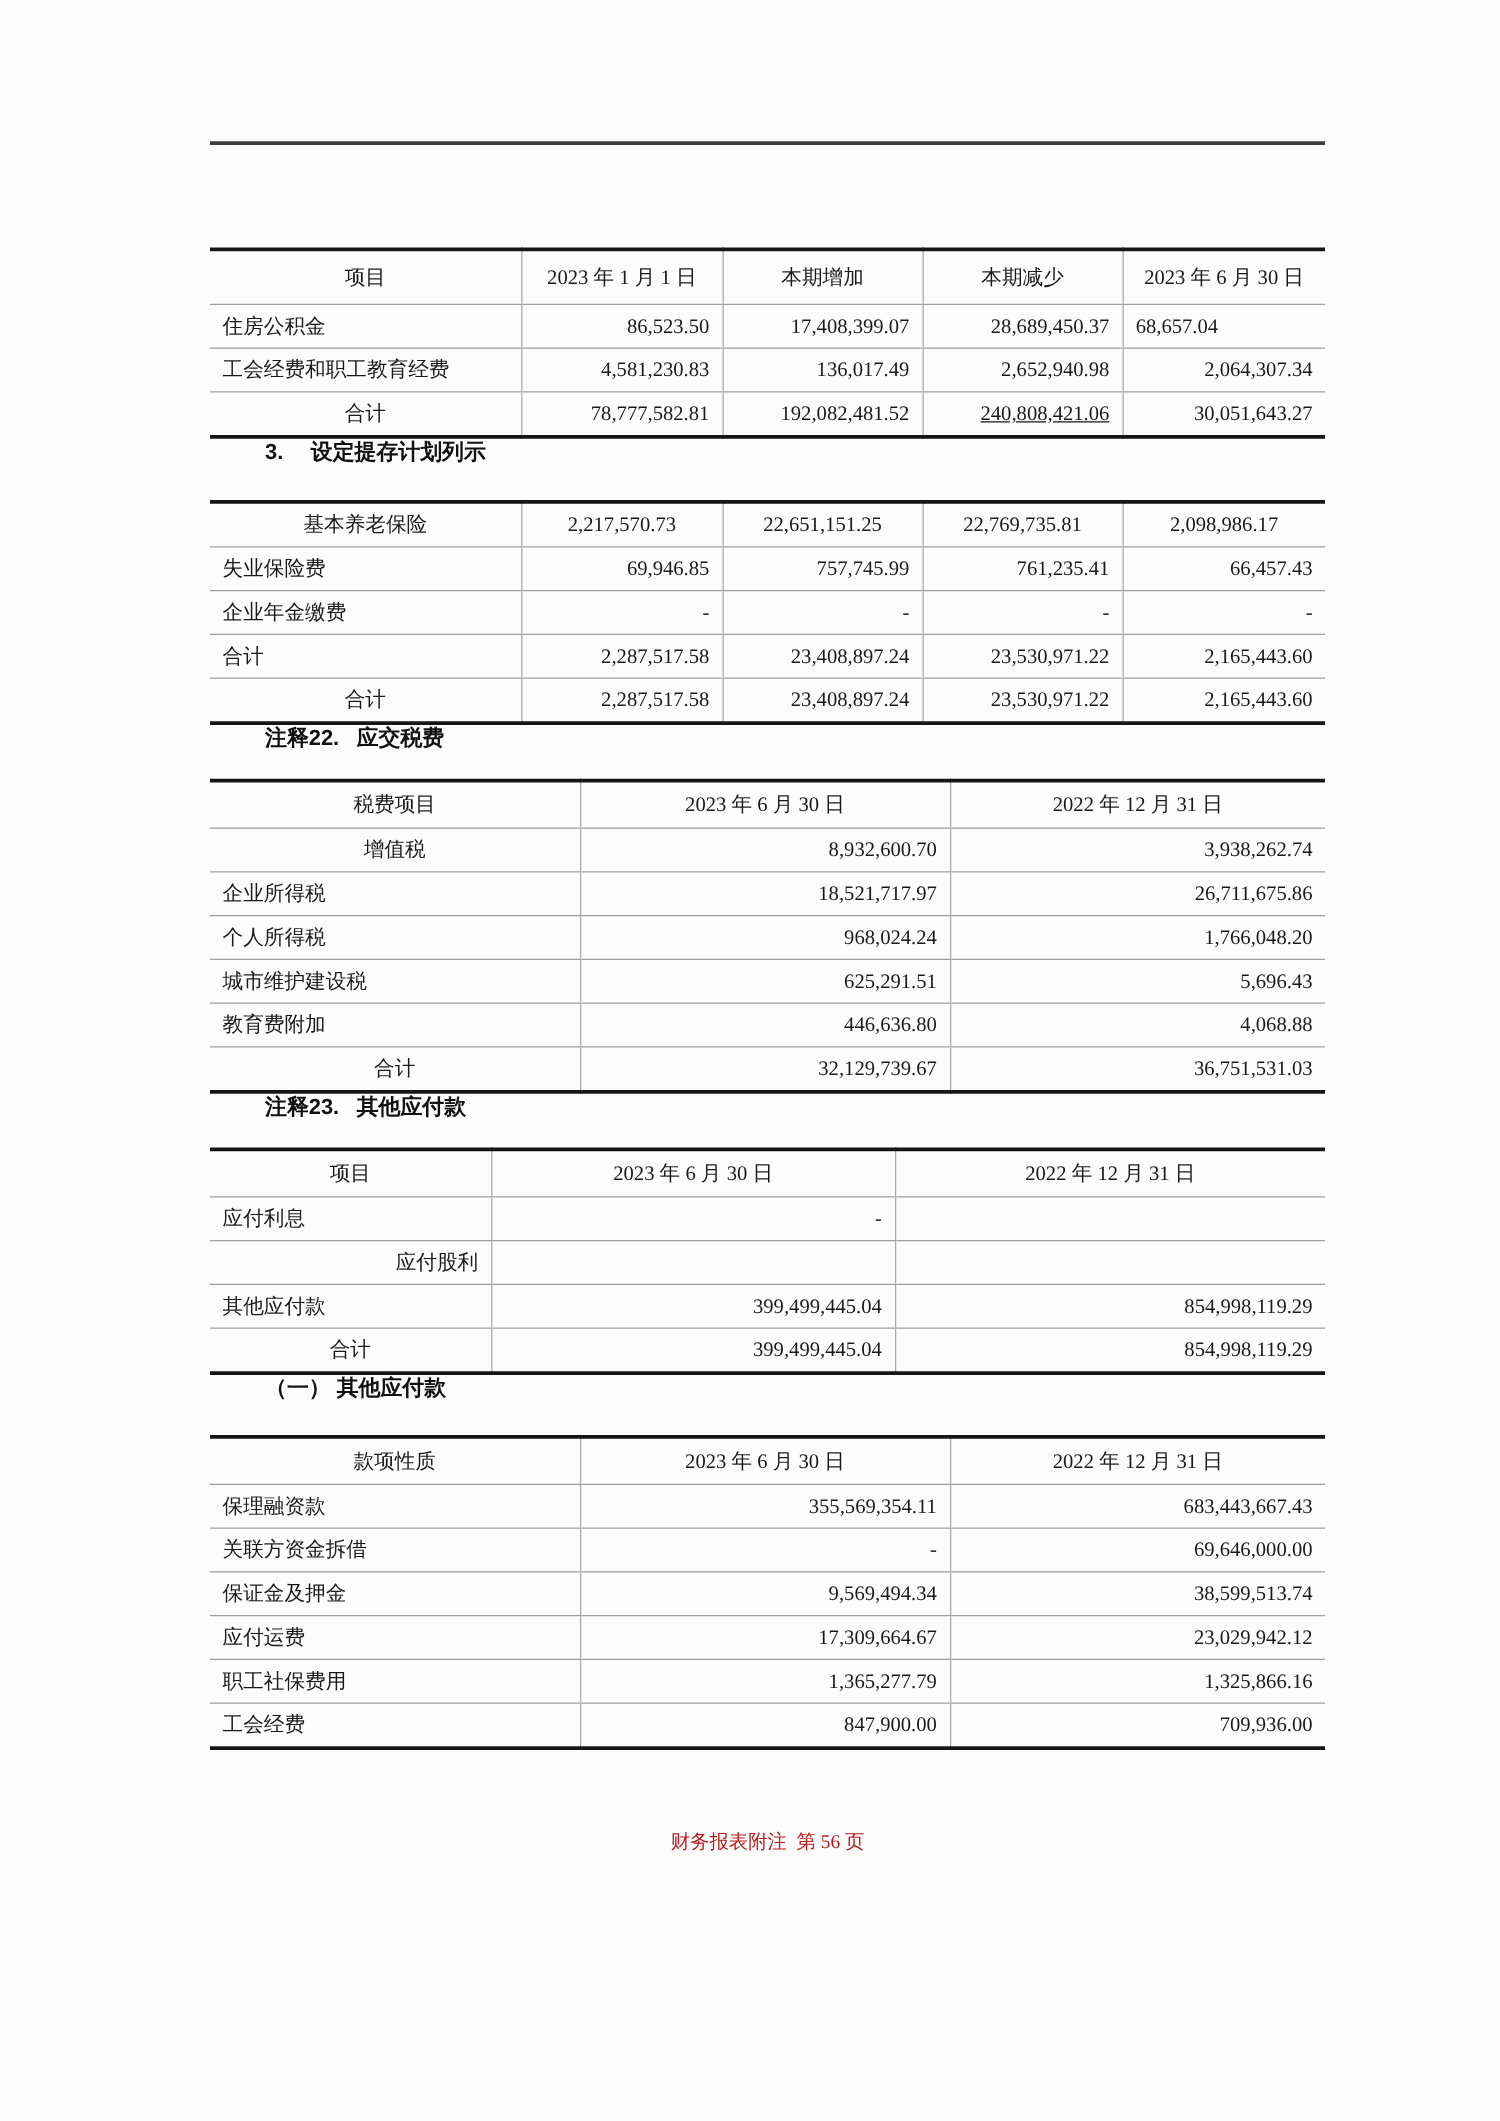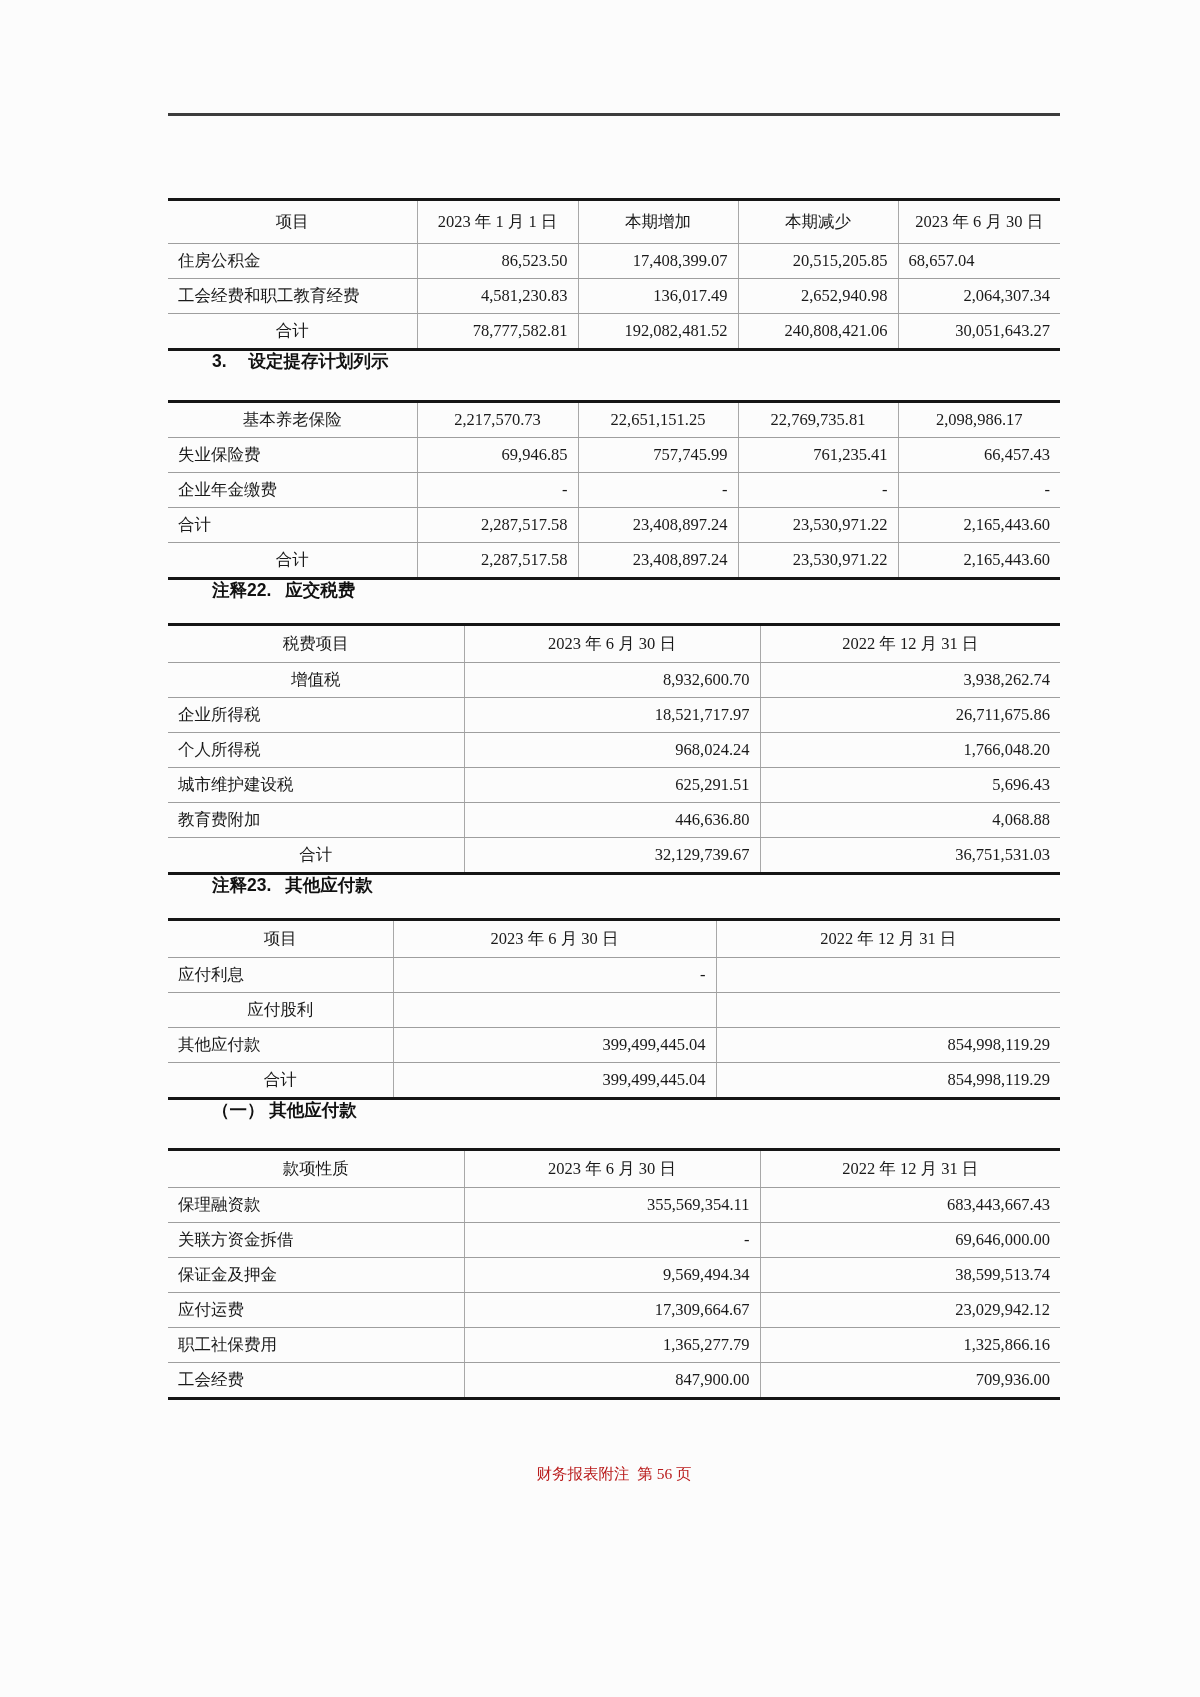--- a/index.html
+++ b/index.html
@@ -81,35 +81,35 @@
           <th>本期增加</th>
           <th>本期减少</th>
           <th>2023 年 6 月 30 日</th>
         </tr>
       </thead>
       <tbody>
         <tr>
           <td style="text-align: left;">住房公积金</td>
           <td style="text-align: right;">86,523.50</td>
           <td style="text-align: right;">17,408,399.07</td>
-          <td style="text-align: right;">20,515,205.85</td>
+          <td style="text-align: right;">28,689,450.37</td>
           <td style="text-align: left;">68,657.04</td>
         </tr>
         <tr>
           <td style="text-align: left;">工会经费和职工教育经费</td>
           <td style="text-align: right;">4,581,230.83</td>
           <td style="text-align: right;">136,017.49</td>
           <td style="text-align: right;">2,652,940.98</td>
           <td style="text-align: right;">2,064,307.34</td>
         </tr>
         <tr>
           <td style="text-align: center;">合计</td>
           <td style="text-align: right;">78,777,582.81</td>
           <td style="text-align: right;">192,082,481.52</td>
-          <td style="text-align: right;">240,808,421.06</td>
+          <td style="text-align: right; text-decoration: underline;">240,808,421.06</td>
           <td style="text-align: right;">30,051,643.27</td>
         </tr>
       </tbody>
     </table>
 
   <h2 class="h h1"><span class="num gap-wide">3.</span><span>设定提存计划列示</span></h2>
 
   <table class="t t2">
       <colgroup>
         <col style="width: 249px;">
@@ -221,21 +221,21 @@
           <th>2022 年 12 月 31 日</th>
         </tr>
       </thead>
       <tbody>
         <tr>
           <td style="text-align: left;">应付利息</td>
           <td style="text-align: right;">-</td>
           <td style="text-align: right;"></td>
         </tr>
         <tr>
-          <td style="text-align: center;">应付股利</td>
+          <td style="text-align: right;">应付股利</td>
           <td style="text-align: right;"></td>
           <td style="text-align: right;"></td>
         </tr>
         <tr>
           <td style="text-align: left;">其他应付款</td>
           <td style="text-align: right;">399,499,445.04</td>
           <td style="text-align: right;">854,998,119.29</td>
         </tr>
         <tr>
           <td style="text-align: center;">合计</td>

